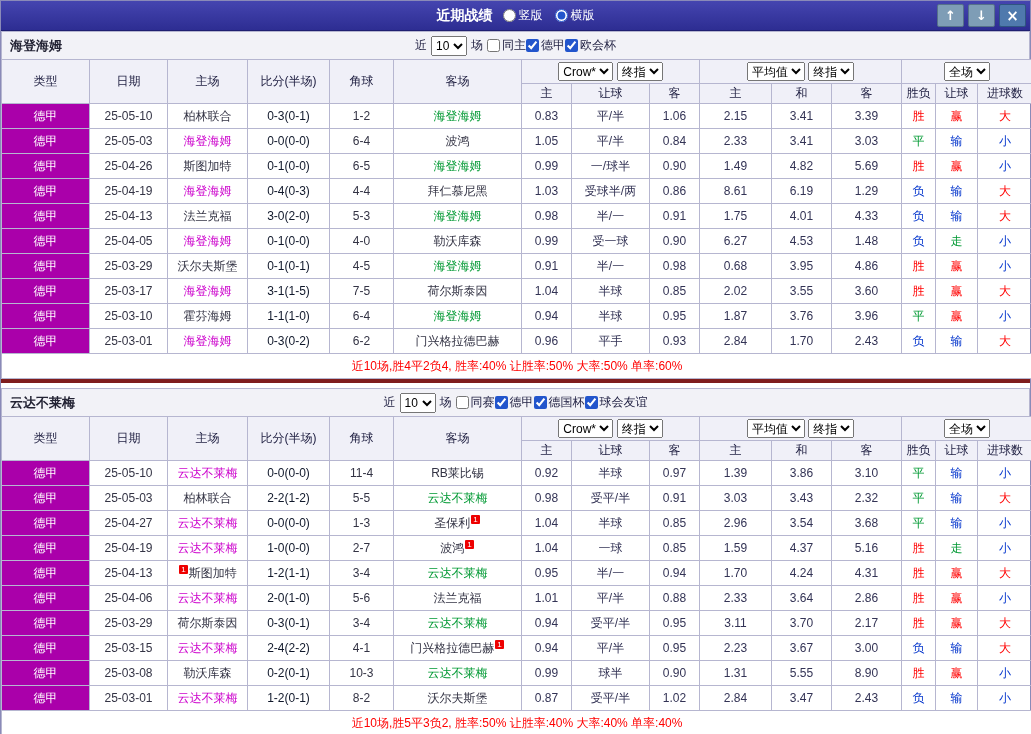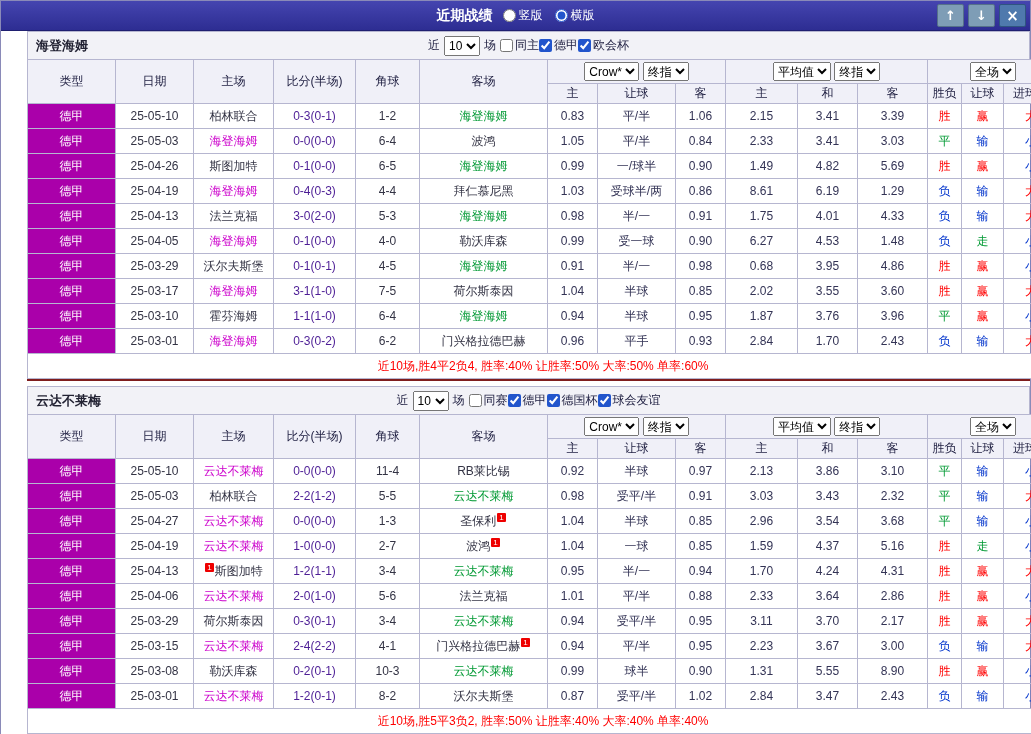--- a/index.html
+++ b/index.html
@@ -39,21 +39,21 @@
   .wbtn {
     width: 27px; height: 23px;
     display: inline-flex; align-items: center; justify-content: center;
     font-size: 13px; font-weight: bold; color: #fff;
     border-radius: 2px; cursor: pointer; padding: 0;
     font-family: "DejaVu Sans", sans-serif;
   }
   .wbtn.nav { background: #7e9db6; border: 1px solid #55718a; }
   .wbtn.close { background: #4f79ad; border: 1px solid #2f5580; font-size: 15px; }
   
-  .section { border-bottom: 2px solid #7f1d1d; margin-left: 26px; }
+  .section { border-bottom: 4px solid #7f1d1d; }
   .section + .section { margin-top: 5px; }
   .sec-head {
     height: 28px;
     background: #f2f2f7;
     border: 1px solid #b6b6d0;
     border-bottom: none;
     position: relative;
     display: flex;
     align-items: center;
     justify-content: center;
@@ -75,21 +75,21 @@
     white-space: nowrap;
     overflow: hidden;
     height: 25px;
     font-size: 12px;
   }
   .grid thead th { background: #f0f0f8; font-weight: normal; color: #222244; }
   .grid thead tr.h1 th { height: 24px; }
   .grid thead tr.h2 th { height: 20px; }
   .grid thead select { font-size: 12px; height: 19px; max-width: 96%; }
   td.c-league { background: #aa00aa; color: #ffffff; }
-  td.c-score { color: #4c1d95; }
+  td.c-score { color: #0f172a; }
   td.c-odd { color: #333355; }
   .hl-home { color: #cc00cc; }
   .hl-away { color: #009933; }
   sup.badge {
     background: #ee0000; color: #fff;
     font-size: 8px; line-height: 10px;
     padding: 0 2px; margin: 0 1px;
     border-radius: 1px;
     vertical-align: super;
   }
@@ -313,21 +313,21 @@
             <td class="c-odd">3.95</td>
             <td class="c-odd">4.86</td>
             <td class="c-res" style="color: rgb(255, 0, 0);">胜</td>
             <td class="c-res" style="color: rgb(255, 0, 0);">赢</td>
             <td class="c-res" style="color: rgb(0, 51, 204);">小</td>
           </tr>
           <tr>
             <td class="c-league">德甲</td>
             <td class="c-date">25-03-17</td>
             <td class="c-team"><span class="hl-home">海登海姆</span></td>
-            <td class="c-score">3-1(1-0)</td>
+            <td class="c-score">3-1(1-5)</td>
             <td class="c-corner">7-5</td>
             <td class="c-team"><span>荷尔斯泰因</span></td>
             <td class="c-odd">1.04</td>
             <td class="c-odd">半球</td>
             <td class="c-odd">0.85</td>
             <td class="c-odd">2.02</td>
             <td class="c-odd">3.55</td>
             <td class="c-odd">3.60</td>
             <td class="c-res" style="color: rgb(255, 0, 0);">胜</td>
             <td class="c-res" style="color: rgb(255, 0, 0);">赢</td>
@@ -452,21 +452,21 @@
           <tr>
             <td class="c-league">德甲</td>
             <td class="c-date">25-05-10</td>
             <td class="c-team"><span class="hl-home">云达不莱梅</span></td>
             <td class="c-score">0-0(0-0)</td>
             <td class="c-corner">11-4</td>
             <td class="c-team"><span>RB莱比锡</span></td>
             <td class="c-odd">0.92</td>
             <td class="c-odd">半球</td>
             <td class="c-odd">0.97</td>
-            <td class="c-odd">2.13</td>
+            <td class="c-odd">1.39</td>
             <td class="c-odd">3.86</td>
             <td class="c-odd">3.10</td>
             <td class="c-res" style="color: rgb(0, 153, 51);">平</td>
             <td class="c-res" style="color: rgb(0, 51, 204);">输</td>
             <td class="c-res" style="color: rgb(0, 51, 204);">小</td>
           </tr>
           <tr>
             <td class="c-league">德甲</td>
             <td class="c-date">25-05-03</td>
             <td class="c-team"><span>柏林联合</span></td>

